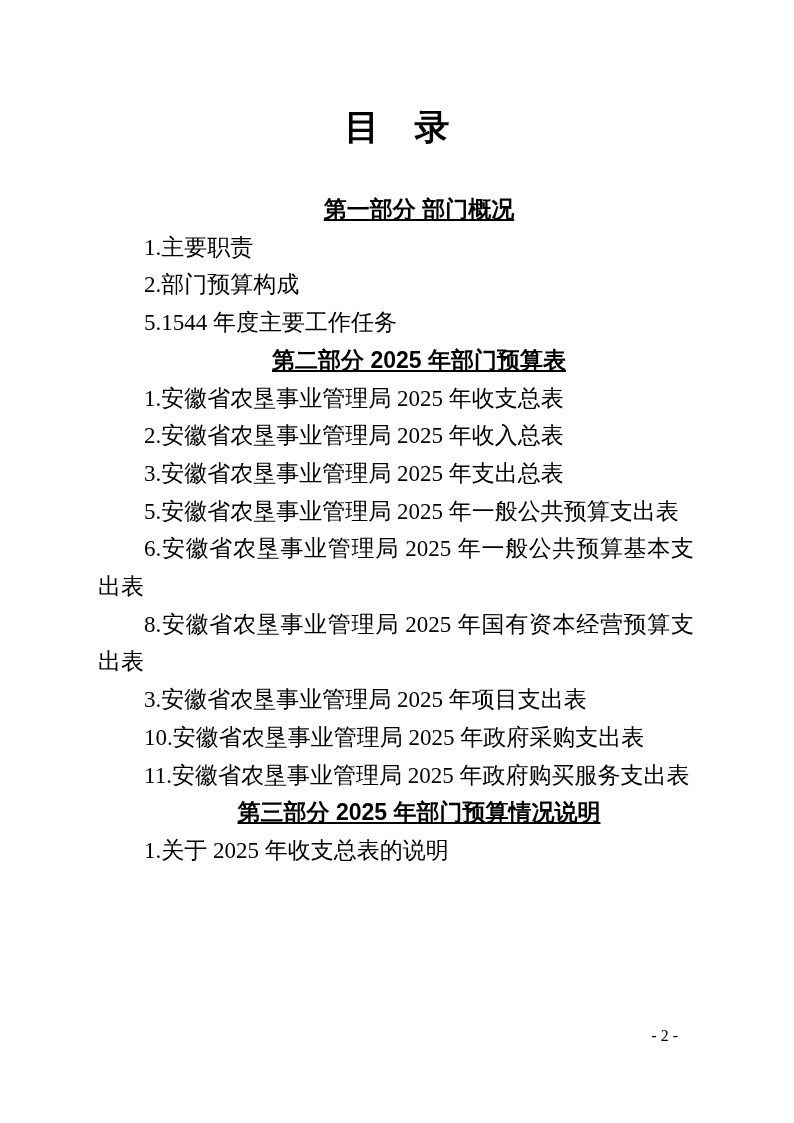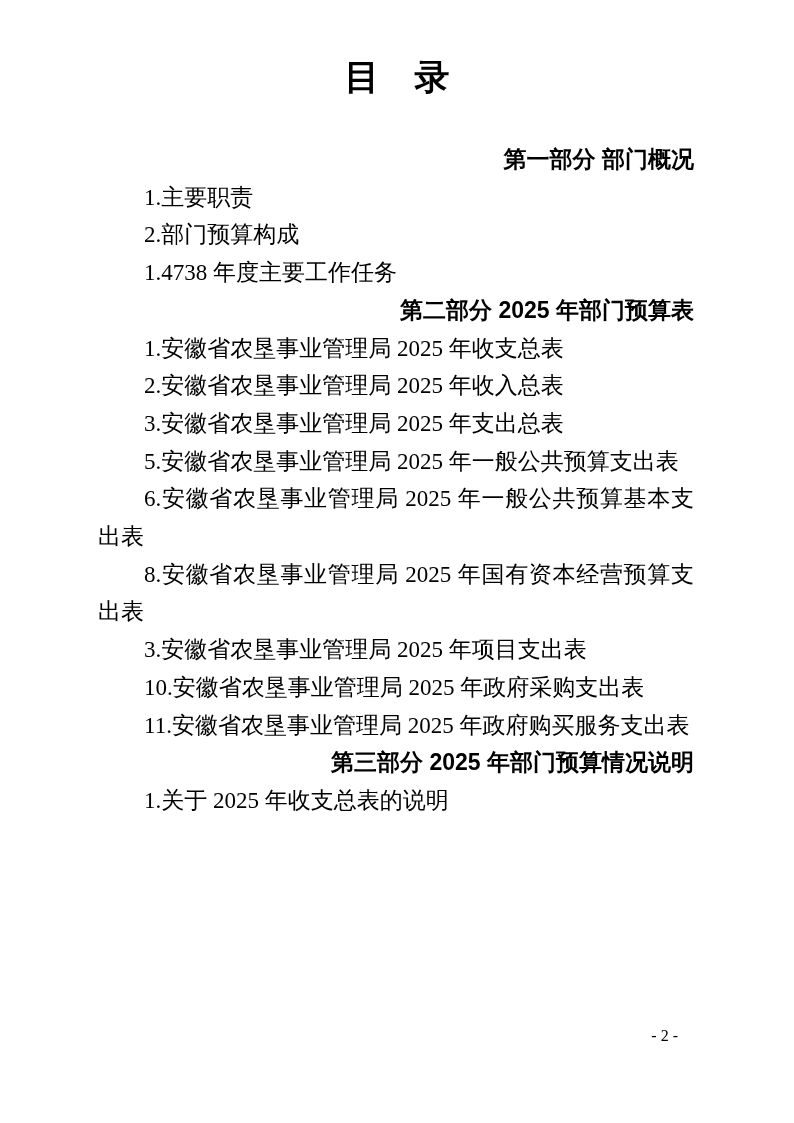--- a/index.html
+++ b/index.html
@@ -8,21 +8,21 @@
     background: #ffffff; color: #000000;
   }
   .page {
     position: relative;
     width: 794px; height: 1123px;
     overflow: hidden;
     background: #ffffff;
   }
   .title {
     margin: 0;
-    padding-top: 58px;
+    padding-top: 108px;
     text-align: center;
     font-family: "Liberation Sans", "DejaVu Sans", sans-serif;
     font-weight: bold;
     font-size: 35px;
     line-height: 38px;
   }
   .toc {
     margin-top: 45px;
     padding: 0 100px 0 98px;
     font-family: "Liberation Serif", "DejaVu Serif", serif;
@@ -30,21 +30,22 @@
     line-height: 37.7px;
     text-align: justify;
   }
   .toc p {
     margin: 0;
     text-indent: 2em;
   }
   .toc p.heading {
     font-family: "Liberation Sans", "DejaVu Sans", sans-serif;
     font-weight: bold;
-    text-align: right;
+    text-align: center;
+    text-decoration: underline;
   }
   .footer {
     position: absolute;
     top: 1026px;
     right: 116px;
     font-family: "Liberation Serif", "DejaVu Serif", serif;
     font-size: 16px;
     line-height: 1.2;
   }
 </style>
@@ -53,21 +54,21 @@
 
 <div class="page">
 
   <h1 class="title">目　录</h1>
 
   <div class="toc">
 
     <p class="heading">第一部分 部门概况</p>
     <p class="item">1.主要职责</p>
     <p class="item">2.部门预算构成</p>
-    <p class="item">1.4738 年度主要工作任务</p>
+    <p class="item">5.1544 年度主要工作任务</p>
 
     <p class="heading">第二部分 2025 年部门预算表</p>
     <p class="item">1.安徽省农垦事业管理局 2025 年收支总表</p>
     <p class="item">2.安徽省农垦事业管理局 2025 年收入总表</p>
     <p class="item">3.安徽省农垦事业管理局 2025 年支出总表</p>
     <p class="item">5.安徽省农垦事业管理局 2025 年一般公共预算支出表</p>
     <p class="item">6.安徽省农垦事业管理局 2025 年一般公共预算基本支出表</p>
     <p class="item">8.安徽省农垦事业管理局 2025 年国有资本经营预算支出表</p>
     <p class="item">3.安徽省农垦事业管理局 2025 年项目支出表</p>
     <p class="item">10.安徽省农垦事业管理局 2025 年政府采购支出表</p>

